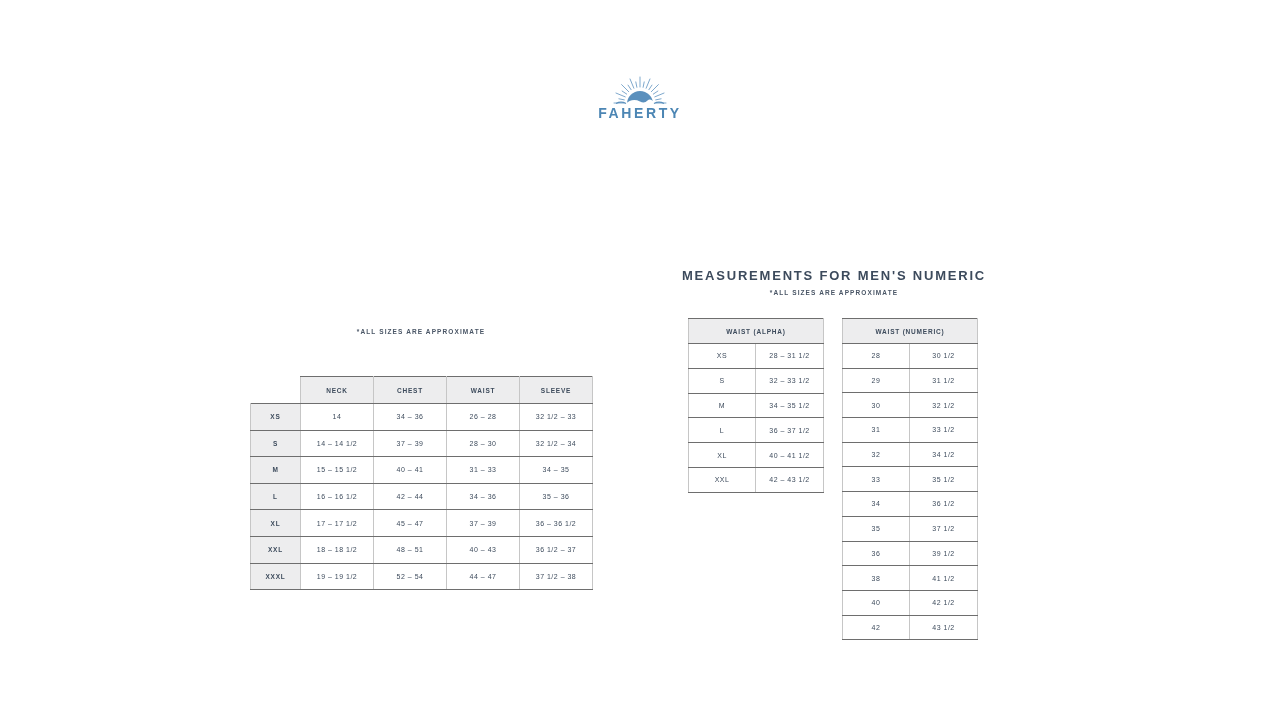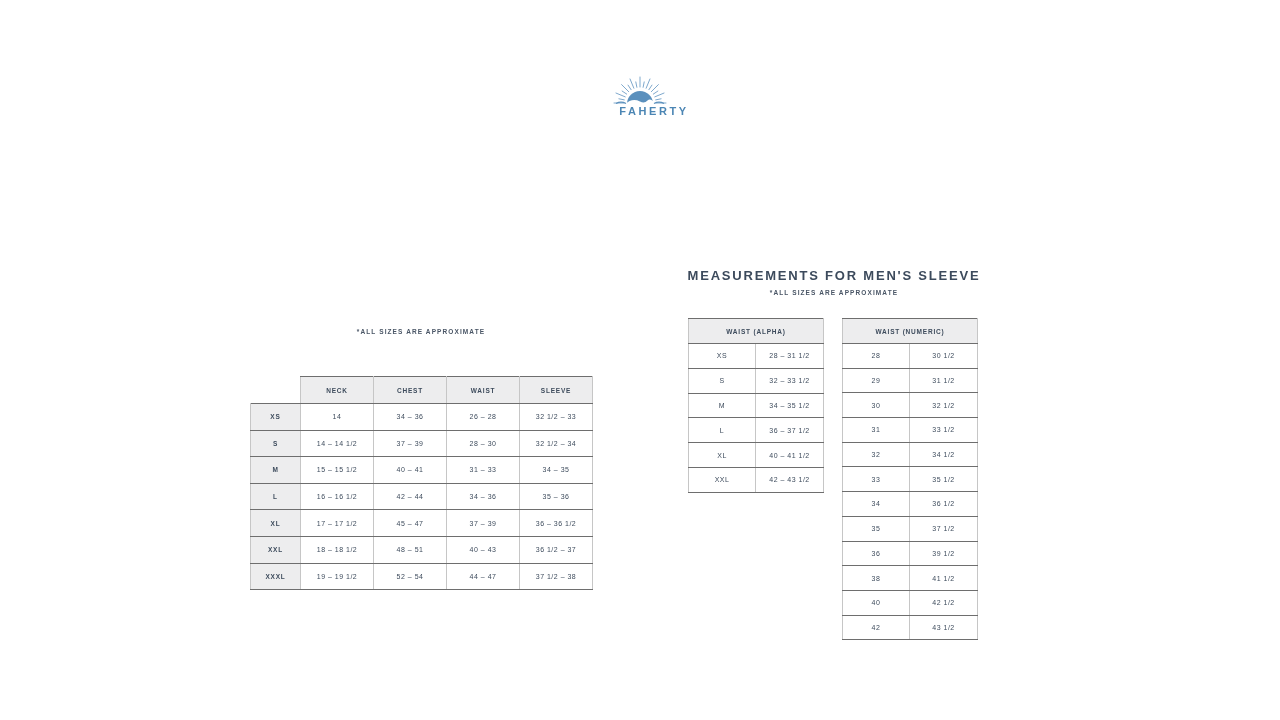--- a/index.html
+++ b/index.html
@@ -8,23 +8,23 @@
     background: #ffffff;
     overflow: hidden;
     font-family: "Liberation Sans", sans-serif;
     color: #3d4b5c;
   }
   .abs { position: absolute; }
 
   
   #logo-art { left: 597px; top: 70px; width: 86px; height: 38px; }
   #logo-word {
-    left: 594px; top: 105px; width: 120px;
-    text-align: center;
-    font-size: 11px; font-weight: bold;
+    left: 580px; top: 105px; width: 120px;
+    text-align: center;
+    font-size: 14px; font-weight: bold;
     letter-spacing: 2.6px;
     color: #4c86b4;
   }
   .dome { fill: #5b90bd; }
   .wave-cut { fill: #ffffff; }
   .side-wave { stroke: #5b90bd; stroke-width: 1.3; fill: none; }
   .ray { stroke: #7fa9cd; stroke-width: 1; stroke-linecap: round; }
 
   
   .section-title {
@@ -183,21 +183,21 @@
         <td class="label-cell">XXXL</td>
         <td class="value-cell">19 – 19 1/2</td>
         <td class="value-cell">52 – 54</td>
         <td class="value-cell">44 – 47</td>
         <td class="value-cell">37 1/2 – 38</td>
       </tr>
     </tbody>
 </table>
 
 <div id="bottoms-heading" class="abs">
-  <div class="section-title">MEASUREMENTS FOR MEN'S SLEEVE</div>
+  <div class="section-title">MEASUREMENTS FOR MEN'S NUMERIC</div>
   <div class="section-subtitle">*ALL SIZES ARE APPROXIMATE</div>
 </div>
 
 <table id="alpha-table" class="abs">
   <colgroup>
       <col style="width:67px">
       <col style="width:68px">
     </colgroup>
   <thead>
     <tr class="head-row">

